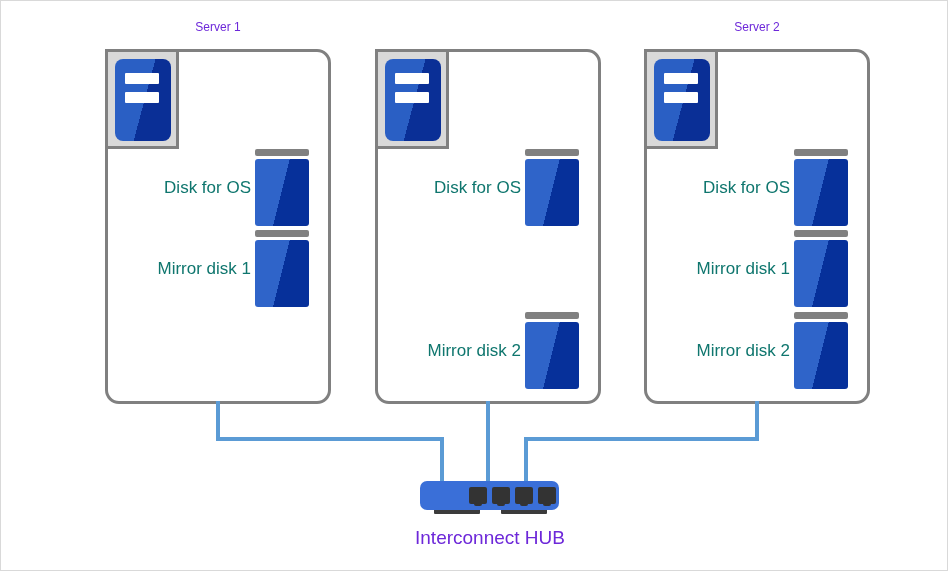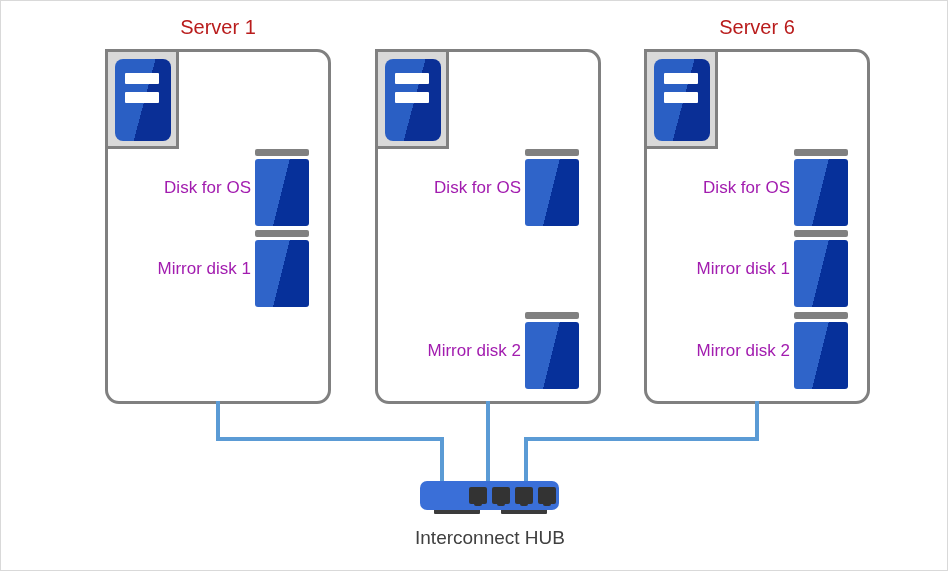--- a/index.html
+++ b/index.html
@@ -16,22 +16,22 @@
     height: 571px;
     background: #ffffff;
     border: 1px solid #d9d9d9;
     box-sizing: border-box;
     overflow: hidden;
   }
 
   
   .server-title {
     position: absolute;
-    font-size: 20px;
-    color: #b91c1c;
+    font-size: 12px;
+    color: #6d28d9;
     text-align: center;
     white-space: nowrap;
     line-height: 20px;
   }
 
   
   .server-box {
     position: absolute;
     border: 3px solid #808080;
     border-radius: 14px;
@@ -92,21 +92,21 @@
     height: 67px;
     border-radius: 3px;
     background:
       linear-gradient(104deg, #2f64c9 0%, #2f64c9 49%, #06309a 49%, #06309a 100%);
   }
 
   
   .disk-label {
     position: absolute;
     font-size: 17px;
-    color: #a21caf;
+    color: #0f766e;
     white-space: nowrap;
     text-align: right;
     line-height: 20px;
   }
 
   
   .wire-h, .wire-v {
     position: absolute;
     background: #5b9bd5;
   }
@@ -139,21 +139,21 @@
     width: 8px;
     height: 9px;
     background: #333333;
     border-radius: 0 0 2px 2px;
   }
 
   
   .hub-caption {
     position: absolute;
     font-size: 19px;
-    color: #404040;
+    color: #6d28d9;
     text-align: center;
     white-space: nowrap;
     line-height: 22px;
   }
 </style>
 </head>
 <body>
 
 <div id="canvas">
 
@@ -195,21 +195,21 @@
     <div class="disk-cap"></div>
     <div class="disk-body"></div>
   </div>
 
   <div class="disk-label" style="left:380px; top:340px; width:140px;">Mirror disk 2</div>
   <div class="disk" style="left:524px; top:311px;">
     <div class="disk-cap"></div>
     <div class="disk-body"></div>
   </div>
 
-  <div class="server-title" style="left:643px; top:16px; width:226px;">Server 6</div>
+  <div class="server-title" style="left:643px; top:16px; width:226px;">Server 2</div>
 
   <div class="server-box" style="left:643px; top:48px; width:226px; height:355px;"></div>
 
   <div class="server-icon" style="left:643px; top:48px;">
     <div class="server-icon-face">
       <div class="server-icon-bar b1"></div>
       <div class="server-icon-bar b2"></div>
     </div>
   </div>
 

